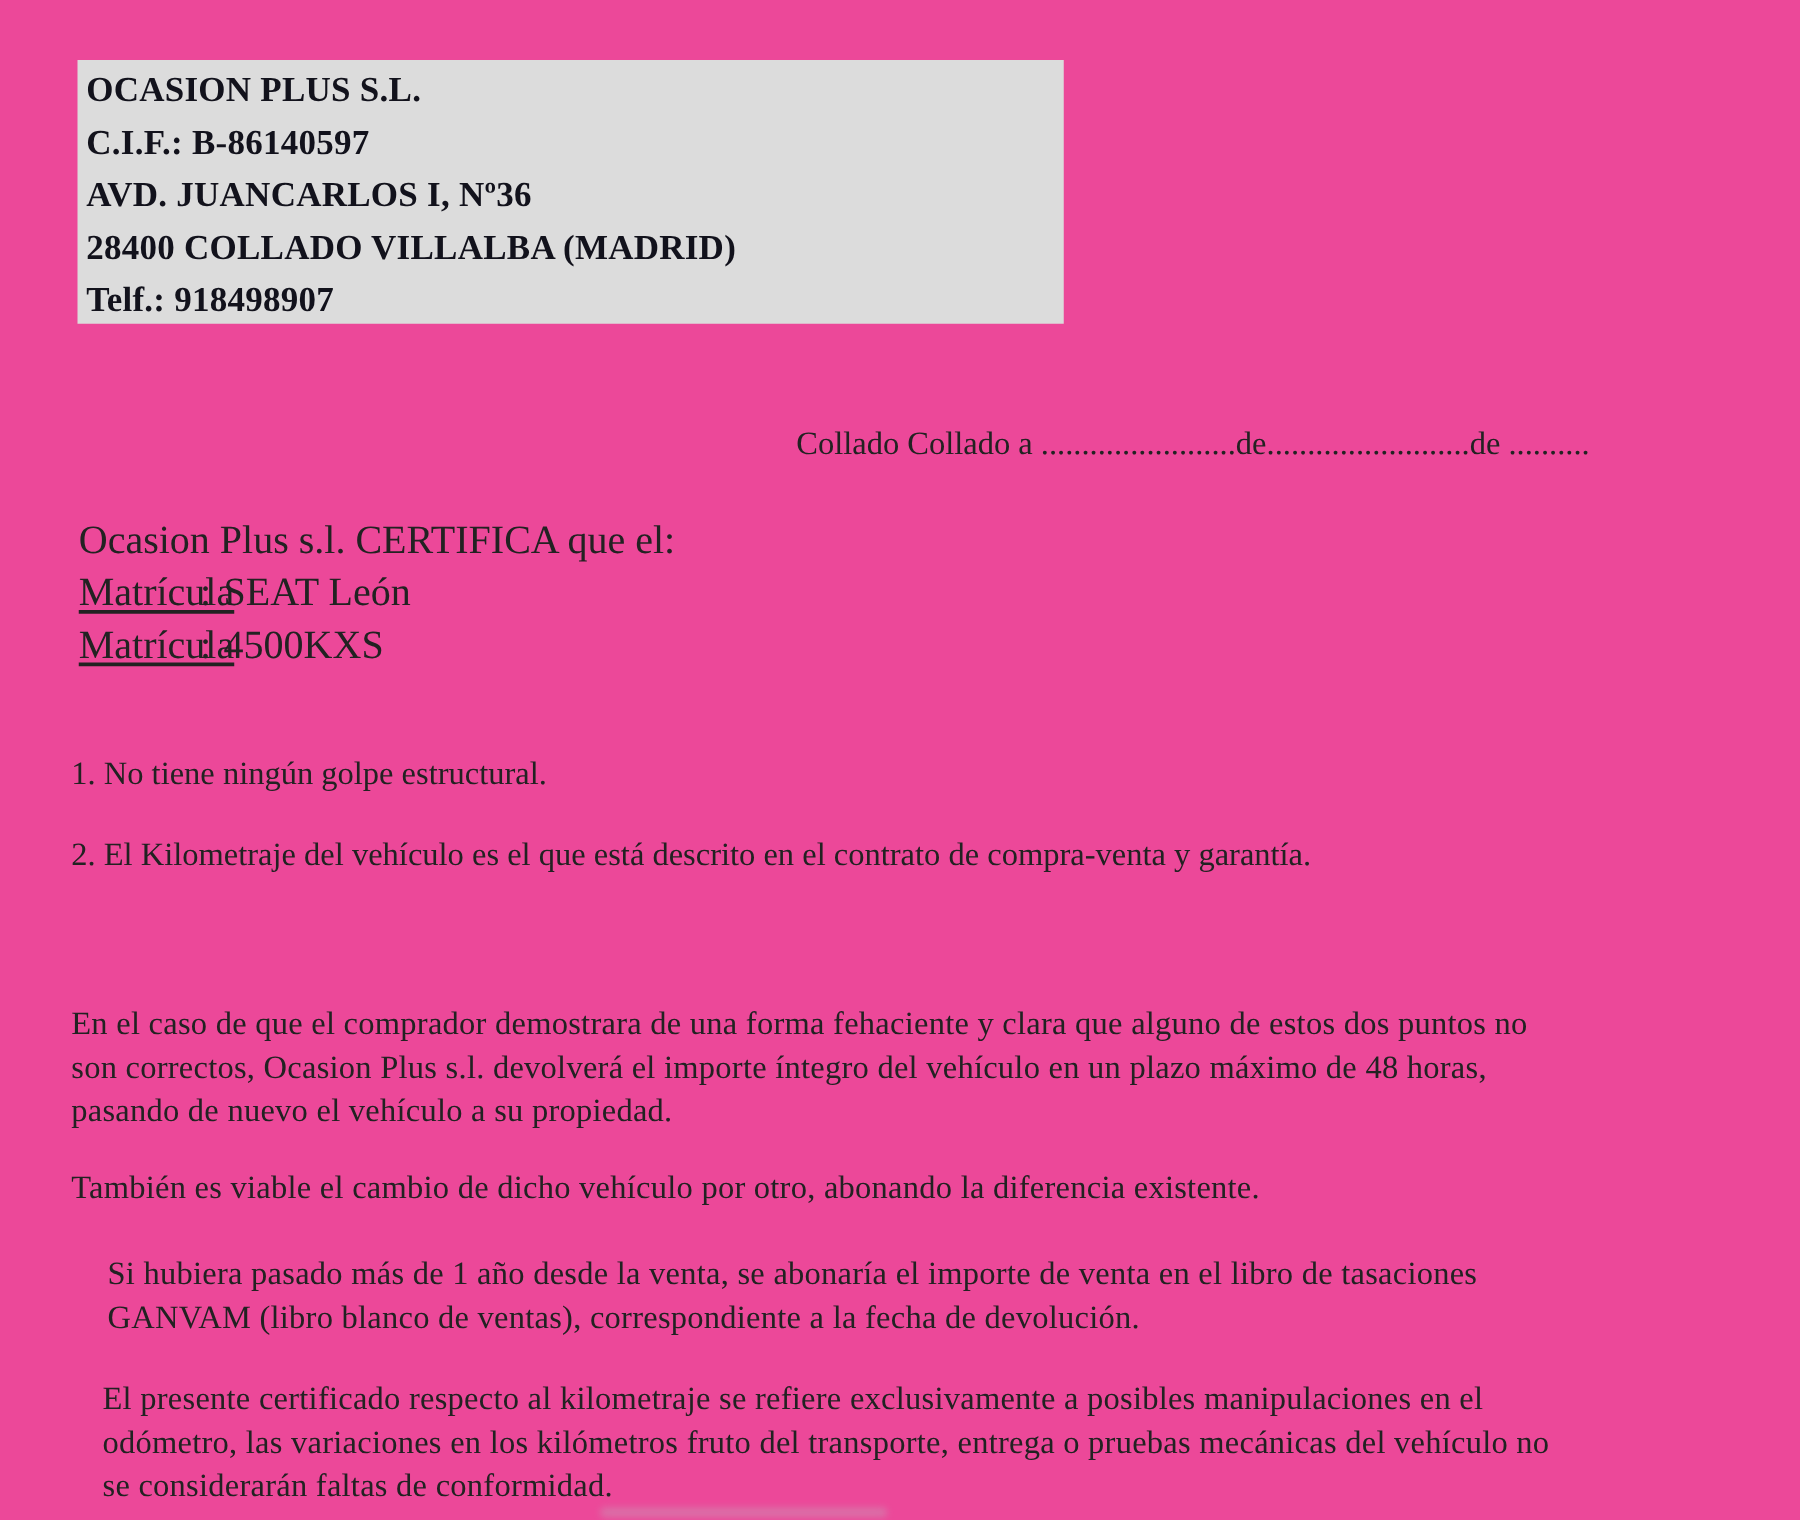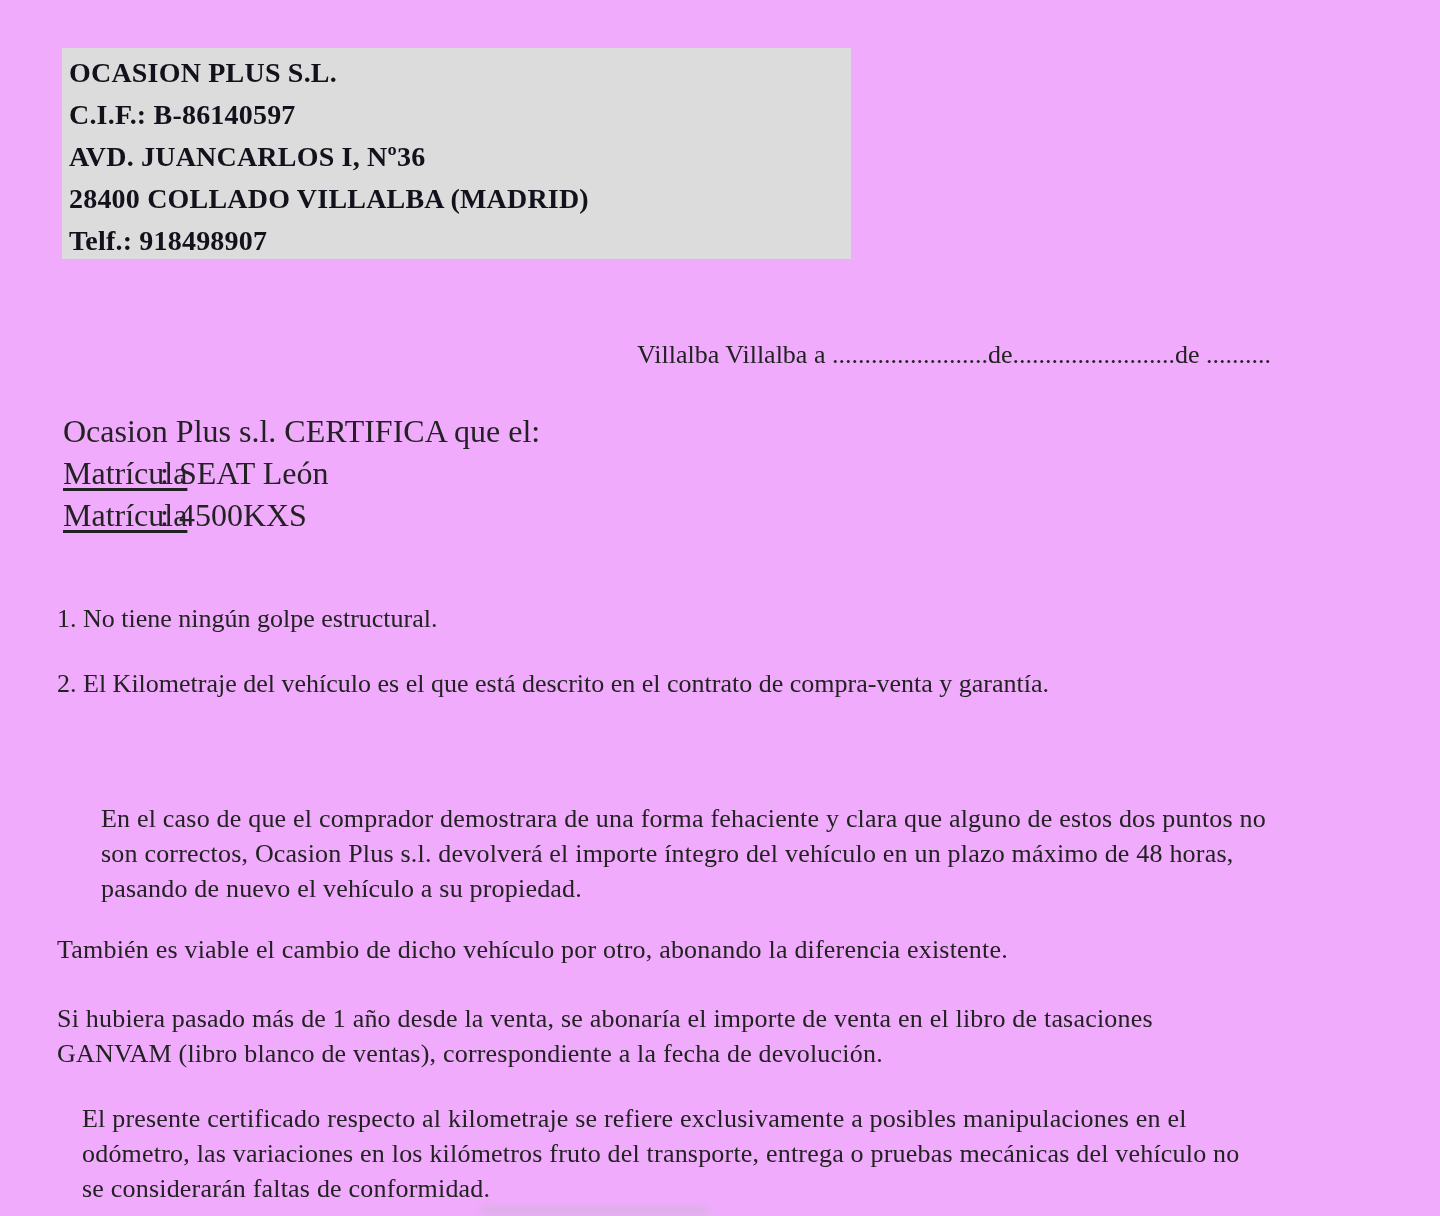--- a/index.html
+++ b/index.html
@@ -4,21 +4,21 @@
 <style>
   html, body {
     margin: 0;
     padding: 0;
     background: #ffffff;
   }
   .page {
     position: relative;
     width: 1440px;
     height: 1216px;
-    background: #f0abfc;
+    background: #ec4899;
     overflow: hidden;
     font-family: "Liberation Serif", "DejaVu Serif", serif;
     color: #222222;
   }
 
   
   .letterhead {
     position: absolute;
     left: 62px;
     top: 48px;
@@ -81,23 +81,23 @@
   .paragraph {
     position: absolute;
     left: 57px;
     width: 1330px;
     font-size: 26px;
     line-height: 35px;
     white-space: pre-line;
     color: #222222;
     letter-spacing: 0.2px;
   }
-  .paragraph-1 { top: 801px; margin-left: 44px; }
+  .paragraph-1 { top: 801px; }
   .paragraph-2 { top: 932px; }
-  .paragraph-3 { top: 1001px; }
+  .paragraph-3 { top: 1001px; margin-left: 29px; }
   .paragraph-4 { top: 1101px; margin-left: 25px; }
 
   
   .edge-artifact {
     position: absolute;
     left: 480px;
     top: 1206px;
     width: 230px;
     height: 8px;
     background: #b9b9c2;
@@ -112,21 +112,21 @@
 <div class="page">
 
   <div class="letterhead">
     <div class="letterhead-line">OCASION PLUS S.L.</div>
     <div class="letterhead-line">C.I.F.: B-86140597</div>
     <div class="letterhead-line">AVD. JUANCARLOS I, Nº36</div>
     <div class="letterhead-line">28400 COLLADO VILLALBA (MADRID)</div>
     <div class="letterhead-line">Telf.: 918498907</div>
   </div>
 
-  <div class="date-line">Villalba Villalba a ........................de.........................de ..........</div>
+  <div class="date-line">Collado Collado a ........................de.........................de ..........</div>
 
   <div class="cert-block">
     <div>Ocasion Plus s.l. CERTIFICA que el:</div>
     <div class="field-row">
       <span class="field-label-wrap"><span class="field-label">Matrícula</span></span><span>:</span><span class="field-value">SEAT León</span>
     </div>
     <div class="field-row">
       <span class="field-label-wrap"><span class="field-label">Matrícula</span></span><span>:</span><span class="field-value">4500KXS</span>
     </div>
   </div>

